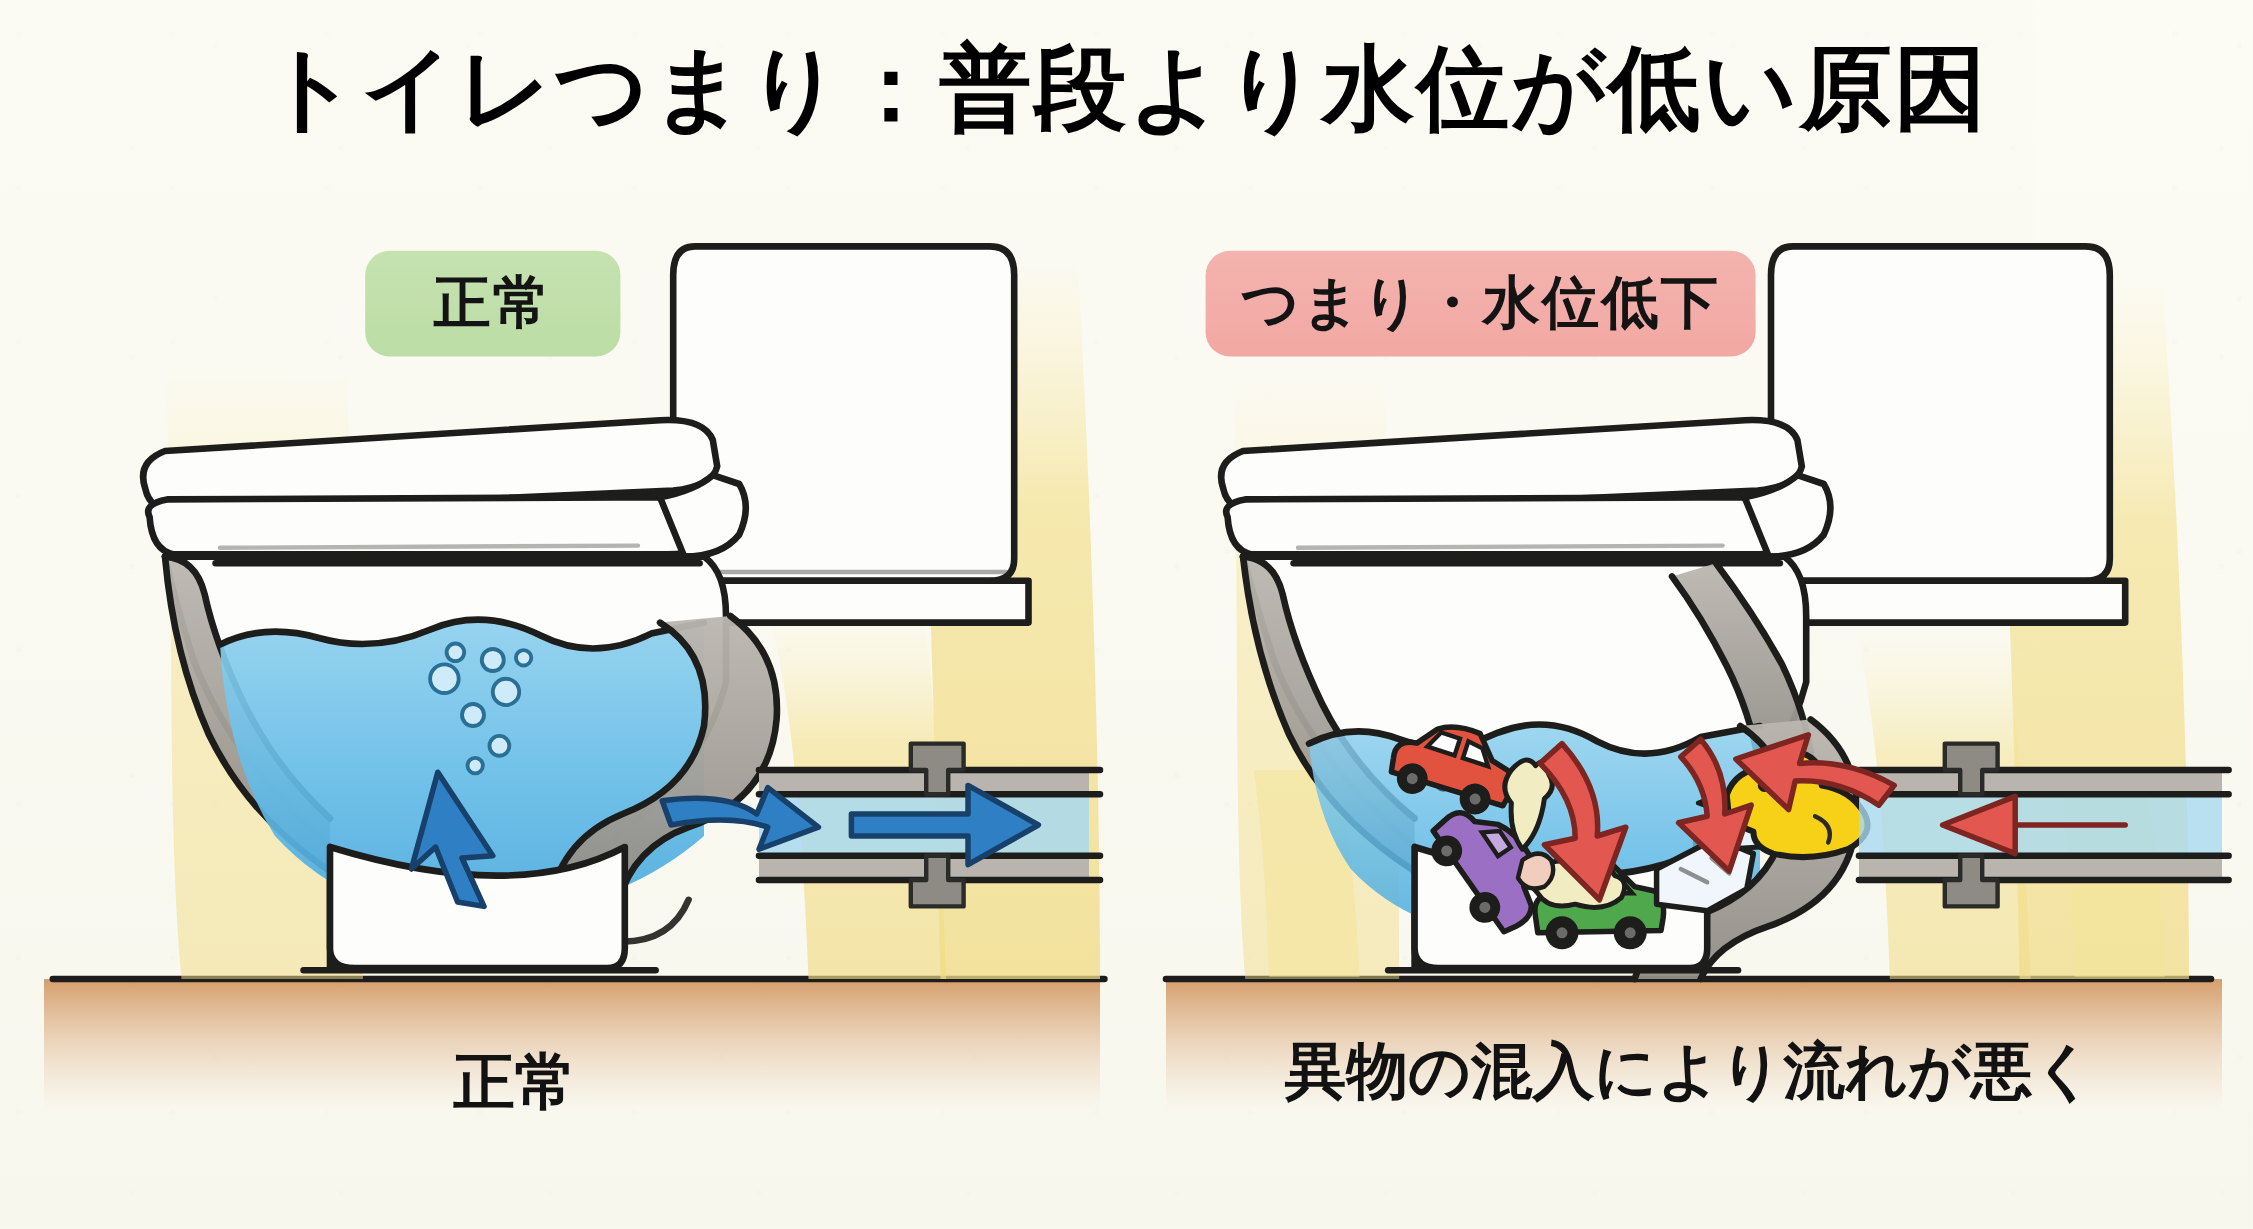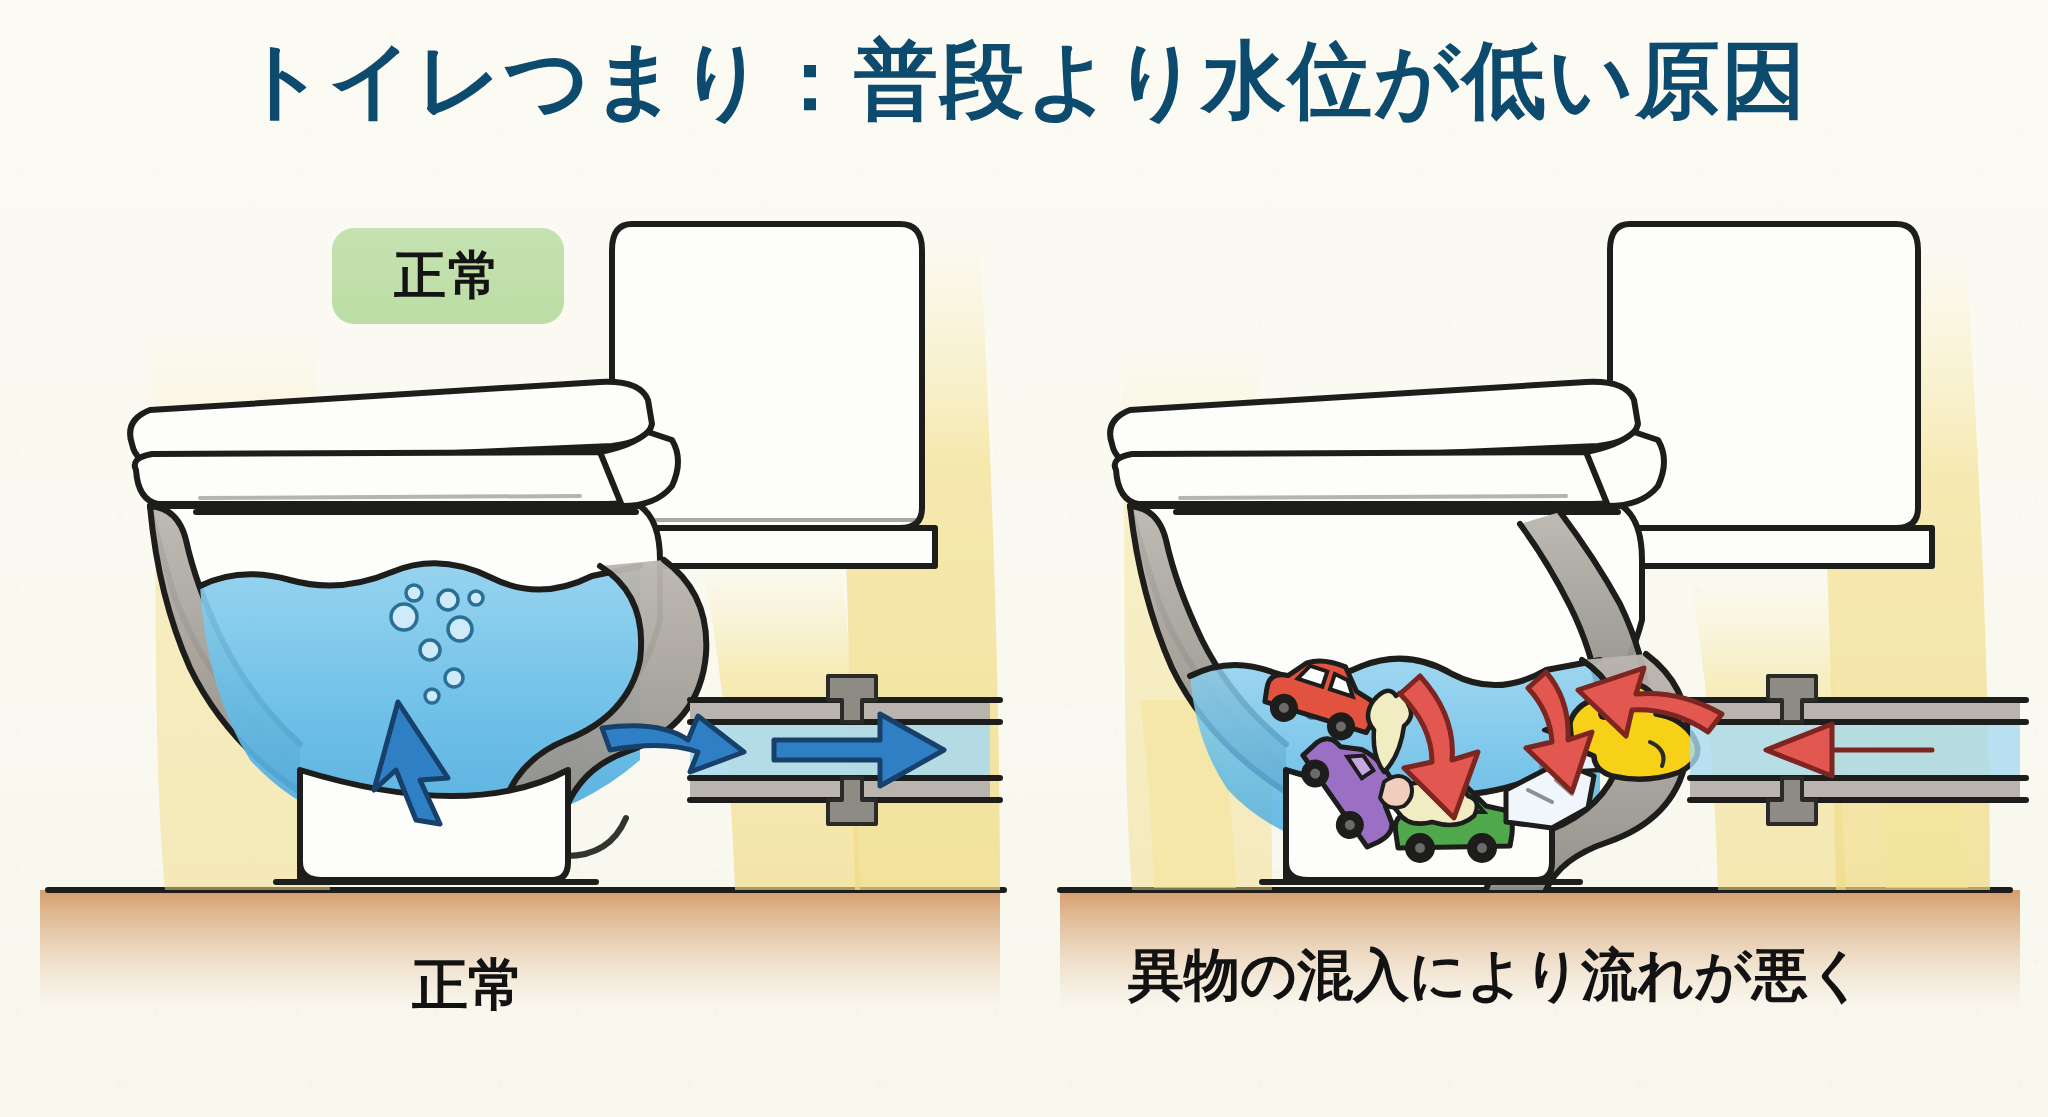--- a/index.html
+++ b/index.html
@@ -19,21 +19,21 @@
       radial-gradient(circle at 63% 71%, rgba(0,0,0,.012) 0 2px, transparent 3px),
       radial-gradient(circle at 85% 18%, rgba(0,0,0,.010) 0 2px, transparent 3px),
       linear-gradient(#fdfcf4,#f8f7ee);
     background-size:140px 140px,190px 190px,230px 230px,100% 100%;
     opacity:.9;
   }
 
   
   #title{
     position:absolute;left:0;top:24px;width:2048px;text-align:center;
-    font-size:84px;font-weight:700;color:#0c4a6e;letter-spacing:2px;
+    font-size:84px;font-weight:700;color:#000000;letter-spacing:2px;
     font-family:Liberation Sans, sans-serif;
     white-space:nowrap;
   }
 
   
   .badge{
     position:absolute;border-radius:22px;
     display:flex;align-items:center;justify-content:center;
     font-size:52px;font-weight:700;color:#141414;letter-spacing:2px;
     font-family:"DejaVu Sans","Liberation Sans",sans-serif;
@@ -45,21 +45,21 @@
     background:linear-gradient(#f4b3ae,#f2a8a3);}
 
   
   .caption{
     position:absolute;font-size:56px;font-weight:700;color:#121212;
     font-family:"DejaVu Sans","Liberation Sans",sans-serif;
     line-height:1.25;white-space:nowrap;
   }
   #caption-left{left:412px;top:950px;}
   #caption-right{left:1128px;top:940px;}
-  #caption-right div{display:block;}
+  #caption-right div{display:block;margin-left:40px;}
 
   
   svg.art{position:absolute;left:0;top:0;width:2048px;height:1117px;overflow:visible;}
   .ln{fill:none;stroke:#1d1d1b;stroke-width:6;stroke-linecap:round;stroke-linejoin:round;}
   .ln-thin{fill:none;stroke:#2a2a28;stroke-width:4;stroke-linecap:round;stroke-linejoin:round;}
   .porc{fill:#fdfdfb;stroke:#1d1d1b;stroke-width:6;stroke-linejoin:round;}
   .grey-d{fill:#8e8a84;}
   .arrow-blue{fill:#2f7fc4;stroke:#17416b;stroke-width:5;stroke-linejoin:round;}
   .arrow-red{fill:#e2574f;stroke:#7d2520;stroke-width:5;stroke-linejoin:round;}
   .bub{fill:#cfeaf8;stroke:#2a6f95;stroke-width:3.5;}
@@ -316,20 +316,23 @@
       </g>
     </g>
   </svg>
 
   <div id="title">トイレつまり：普段より水位が低い原因</div>
 
   <div class="badge" id="badge-normal">
     <span>正常</span>
   </div>
 
+  <div class="badge" id="badge-clog">
+    <span>つまり・水位低下</span>
+  </div>
 
   <div class="caption" id="caption-left">正常</div>
 
   <div class="caption" id="caption-right">
     <div>異物の混入により流れが悪く</div>
   </div>
 
 </div>
 
 </body></html>

